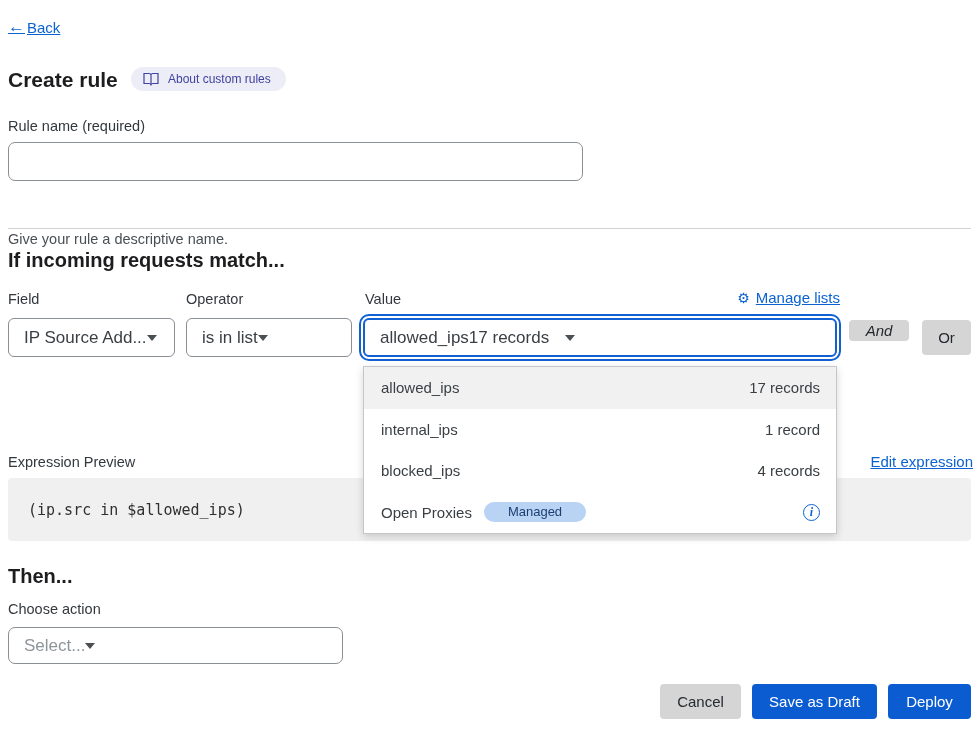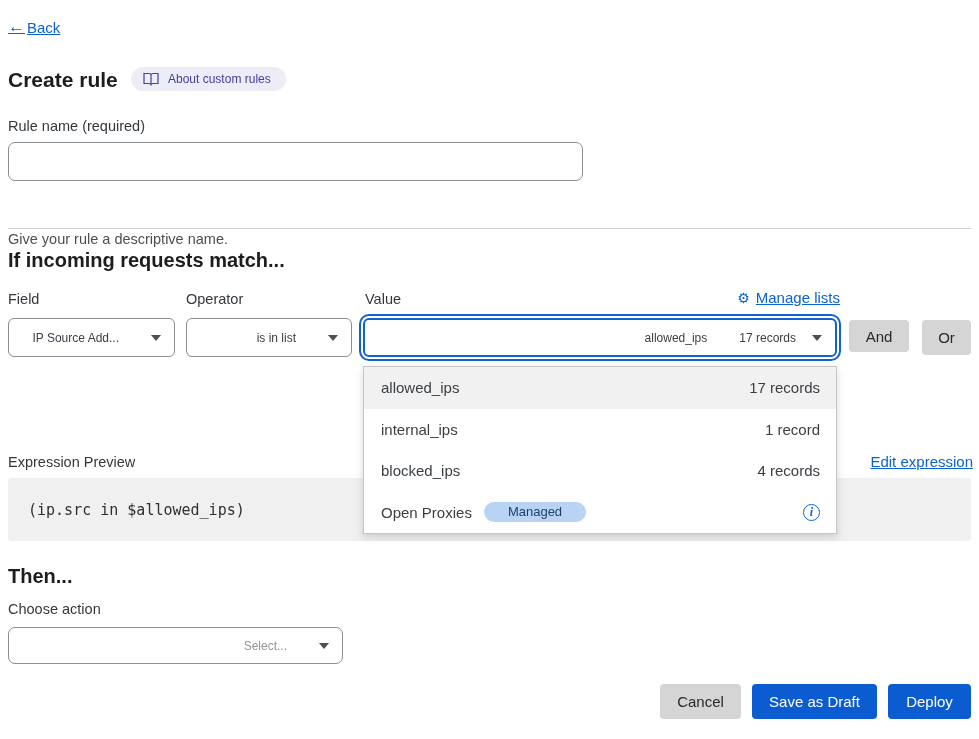--- a/index.html
+++ b/index.html
@@ -67,26 +67,25 @@
   .manage-lists { top: 289px; right: 139px; display: flex; align-items: center; gap: 6px; }
   .gear-icon { font-size: 14px; color: #0b62d0; text-decoration: none; line-height: 1; }
 
   
   .select-box {
     background: #fff;
     border: 1px solid #8a8f94;
     border-radius: 6px;
     display: flex;
     align-items: center;
-    justify-content: flex-end;
+    justify-content: flex-start;
     padding: 0 13px 0 15px;
-    font-size: 12px;
+    font-size: 17px;
     color: #3a3f44;
     cursor: pointer;
-    gap: 32px;
   }
   .chevron-down {
     width: 0; height: 0;
     border-left: 5px solid transparent;
     border-right: 5px solid transparent;
     border-top: 6px solid #4a4f54;
     flex: 0 0 auto;
   }
   .field-select { top: 318px; left: 8px; width: 167px; height: 39px; }
   .operator-select { top: 318px; left: 186px; width: 166px; height: 39px; }
@@ -102,21 +101,21 @@
   .mini-btn {
     background: #d5d5d5;
     border: none;
     border-radius: 4px;
     font-family: "Liberation Sans", sans-serif;
     font-size: 15px;
     color: #24292e;
     cursor: pointer;
     display: flex; align-items: center; justify-content: center;
   }
-  .and-btn { top: 320px; left: 849px; width: 60px; height: 32px; }
+  .and-btn { top: 320px; left: 849px; width: 60px; height: 21px; font-style: italic; }
   .or-btn  { top: 320px; left: 922px; width: 49px; height: 35px; }
 
   
   .list-dropdown {
     top: 366px; left: 363px; width: 474px;
     background: #fff;
     border: 1px solid #c6c6c6;
     box-shadow: 0 3px 8px rgba(0,0,0,0.16);
     z-index: 10;
   }

